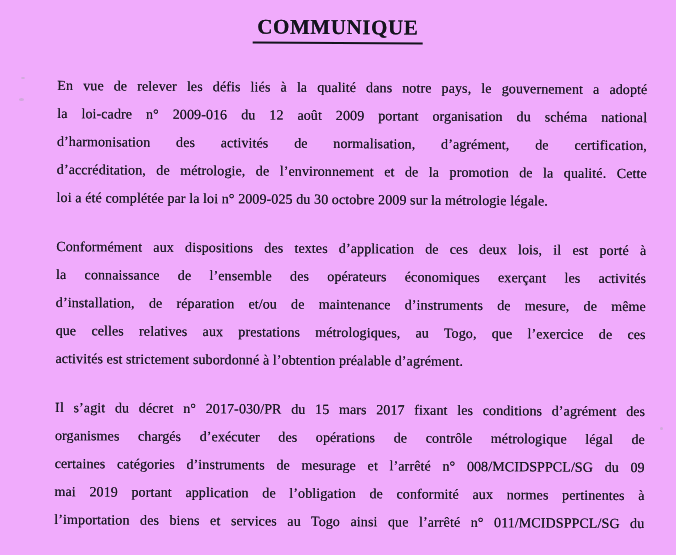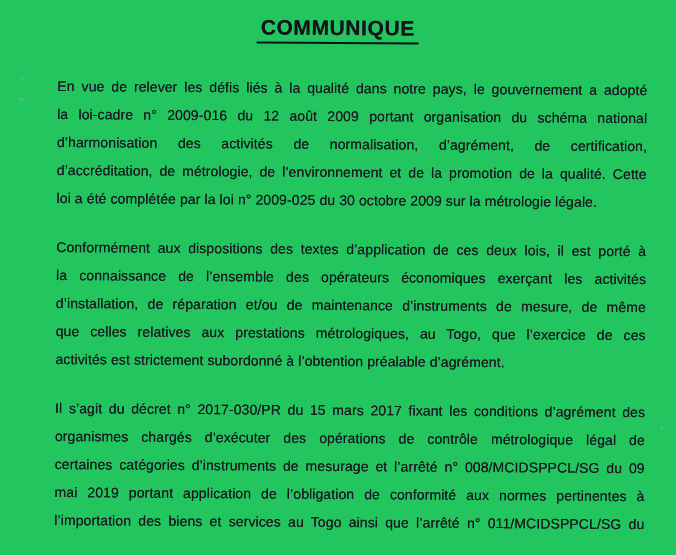--- a/index.html
+++ b/index.html
@@ -4,23 +4,23 @@
 <style>
   html, body {
     margin: 0;
     padding: 0;
     background: #ffffff;
   }
   .sheet {
     position: relative;
     width: 676px;
     height: 555px;
-    background: #22c55e;
+    background: #f0abfc;
     overflow: hidden;
-    font-family: Liberation Sans, sans-serif;
+    font-family: Liberation Serif, serif;
     color: #1a1a23;
   }
   
   .rotor {
     position: absolute;
     inset: 0;
     transform: rotate(0.4deg);
     transform-origin: 338px 0;
   }
   .doc-header {

